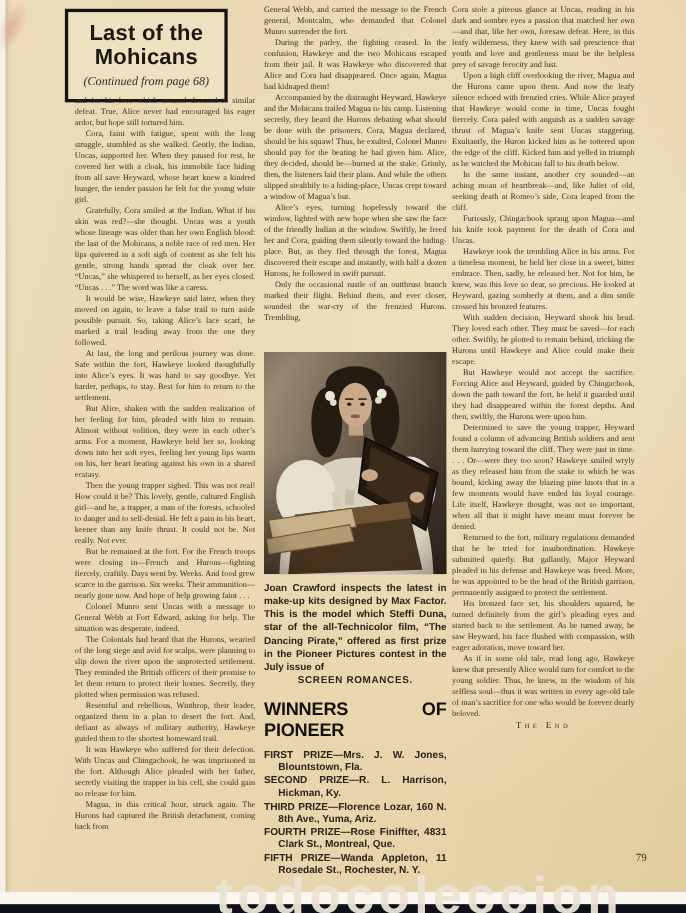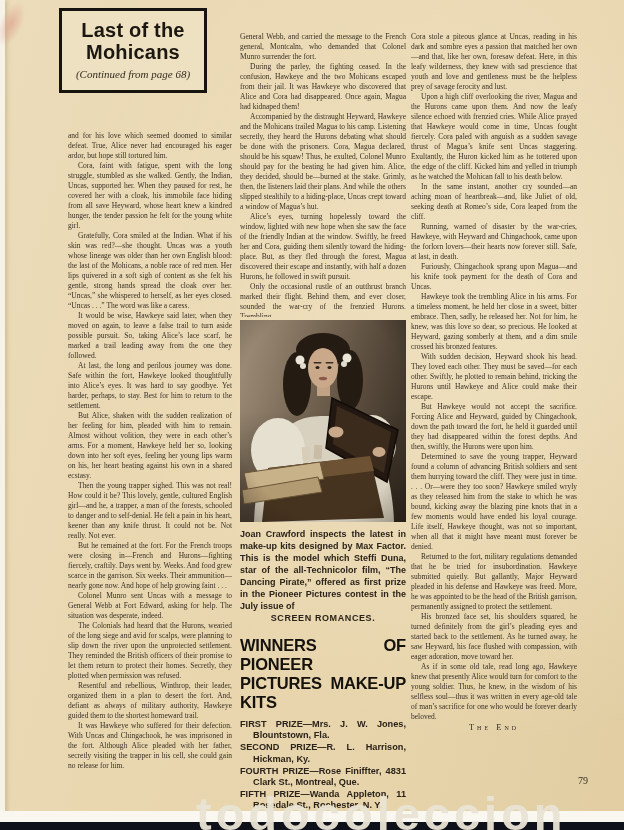--- a/index.html
+++ b/index.html
@@ -20,22 +20,22 @@
   .watermark{position:absolute;left:196px;top:786px;z-index:6;white-space:nowrap;
     font-family:"Liberation Sans",sans-serif;font-weight:bold;font-size:47px;
     letter-spacing:4px;color:#eae4d5;opacity:0.95;}
   .title-box{position:absolute;left:59px;top:8px;width:148px;height:85px;box-sizing:border-box;
     border:3px solid #17130e;background:#eee1c1;text-align:center;}
   .title{font-family:"Liberation Sans",sans-serif;font-weight:bold;font-size:20px;
     line-height:22px;letter-spacing:0.2px;margin:8px 10px 0 10px;color:#1c1711;}
   .continued{font-style:italic;font-size:11px;margin-top:5px;color:#332b20;}
   .col{position:absolute;text-align:justify;font-size:7.5px;line-height:10px;}
   .col p{margin:0;text-indent:10px;}
-  .col p.cont{text-indent:0;margin-top:28px;}
-  #col-left{left:68px;top:103px;width:164px;height:668px;overflow:hidden;}
+  .col p.cont{text-indent:0;}
+  #col-left{left:68px;top:87px;width:164px;height:668px;overflow:hidden;}
   #col-mid{left:240px;top:4px;width:166px;}
   #col-mid .mid-text{height:313px;overflow:hidden;text-align:justify;font-size:7.5px;line-height:10px;}
   .photo{display:block;margin-top:3px;width:166px;height:202px;}
   .caption{margin-top:6px;font-family:"Liberation Sans",sans-serif;font-weight:bold;
     font-size:9px;line-height:12px;text-align:justify;color:#2b231a;}
   .caption-mag{text-align:center;font-family:"Liberation Sans",sans-serif;font-weight:bold;
     font-size:9px;letter-spacing:0.6px;color:#2b231a;margin-top:1px;}
   .winners-heading{margin-top:13px;font-family:"Liberation Sans",sans-serif;font-weight:bold;
     font-size:16.5px;line-height:19px;color:#15110c;letter-spacing:-0.2px;}
   .winners-heading div{text-align:justify;text-align-last:justify;}
@@ -64,20 +64,21 @@
   <p>Gratefully, Cora smiled at the Indian. What if his skin was red?—she thought. Uncas was a youth whose lineage was older than her own English blood: the last of the Mohicans, a noble race of red men. Her lips quivered in a soft sigh of content as she felt his gentle, strong hands spread the cloak over her. “Uncas,” she whispered to herself, as her eyes closed. “Uncas . . .” The word was like a caress.</p>
   <p>It would be wise, Hawkeye said later, when they moved on again, to leave a false trail to turn aside possible pursuit. So, taking Alice’s lace scarf, he marked a trail leading away from the one they followed.</p>
   <p>At last, the long and perilous journey was done. Safe within the fort, Hawkeye looked thoughtfully into Alice’s eyes. It was hard to say goodbye. Yet harder, perhaps, to stay. Best for him to return to the settlement.</p>
   <p>But Alice, shaken with the sudden realization of her feeling for him, pleaded with him to remain. Almost without volition, they were in each other’s arms. For a moment, Hawkeye held her so, looking down into her soft eyes, feeling her young lips warm on his, her heart beating against his own in a shared ecstasy.</p>
   <p>Then the young trapper sighed. This was not real! How could it be? This lovely, gentle, cultured English girl—and he, a trapper, a man of the forests, schooled to danger and to self-denial. He felt a pain in his heart, keener than any knife thrust. It could not be. Not really. Not ever.</p>
   <p>But he remained at the fort. For the French troops were closing in—French and Hurons—fighting fiercely, craftily. Days went by. Weeks. And food grew scarce in the garrison. Six weeks. Their ammunition—nearly gone now. And hope of help growing faint . . .</p>
   <p>Colonel Munro sent Uncas with a message to General Webb at Fort Edward, asking for help. The situation was desperate, indeed.</p>
   <p>The Colonials had heard that the Hurons, wearied of the long siege and avid for scalps, were planning to slip down the river upon the unprotected settlement. They reminded the British officers of their promise to let them return to protect their homes. Secretly, they plotted when permission was refused.</p>
   <p>Resentful and rebellious, Winthrop, their leader, organized them in a plan to desert the fort. And, defiant as always of military authority, Hawkeye guided them to the shortest homeward trail.</p>
   <p>It was Hawkeye who suffered for their defection. With Uncas and Chingachook, he was imprisoned in the fort. Although Alice pleaded with her father, secretly visiting the trapper in his cell, she could gain no release for him.</p>
+  <p>Magua, in this critical hour, struck again. The Hurons had captured the British detachment, coming back from</p>
 </div>
 
 <div class="col" id="col-mid">
   <div class="mid-text">
     <p class="cont">General Webb, and carried the message to the French general, Montcalm, who demanded that Colonel Munro surrender the fort.</p>
     <p>During the parley, the fighting ceased. In the confusion, Hawkeye and the two Mohicans escaped from their jail. It was Hawkeye who discovered that Alice and Cora had disappeared. Once again, Magua had kidnaped them!</p>
     <p>Accompanied by the distraught Heyward, Hawkeye and the Mohicans trailed Magua to his camp. Listening secretly, they heard the Hurons debating what should be done with the prisoners. Cora, Magua declared, should be his squaw! Thus, he exulted, Colonel Munro should pay for the beating he had given him. Alice, they decided, should be—burned at the stake. Grimly, then, the listeners laid their plans. And while the others slipped stealthily to a hiding-place, Uncas crept toward a window of Magua’s hut.</p>
     <p>Alice’s eyes, turning hopelessly toward the window, lighted with new hope when she saw the face of the friendly Indian at the window. Swiftly, he freed her and Cora, guiding them silently toward the hiding-place. But, as they fled through the forest, Magua discovered their escape and instantly, with half a dozen Hurons, he followed in swift pursuit.</p>
     <p>Only the occasional rustle of an outthrust branch marked their flight. Behind them, and ever closer, sounded the war-cry of the frenzied Hurons. Trembling,</p>
   </div>
@@ -136,36 +137,35 @@
     <ellipse cx="96" cy="112" rx="7.5" ry="5.5" fill="#c9a98a"></ellipse>
     <ellipse cx="139" cy="132" rx="6.5" ry="5" fill="#c9a98a"></ellipse>
     <rect x="0" y="0" width="166" height="202" fill="url(#pvig)"></rect>
   </svg>
 
   <div class="caption">Joan Crawford inspects the latest in make-up kits designed by Max Factor. This is the model which Steffi Duna, star of the all-Technicolor film, “The Dancing Pirate,” offered as first prize in the Pioneer Pictures contest in the July issue of</div>
   <div class="caption-mag">SCREEN ROMANCES.</div>
 
   <div class="winners-heading">
     <div>WINNERS OF PIONEER</div>
-    <div>PICTURES MAKE-UP KITS</div>
   </div>
 
   <div class="prizes">
     <div class="prize">FIRST PRIZE—Mrs. J. W. Jones, Blountstown, Fla.</div>
     <div class="prize">SECOND PRIZE—R. L. Harrison, Hickman, Ky.</div>
+    <div class="prize">THIRD PRIZE—Florence Lozar, 160 N. 8th Ave., Yuma, Ariz.</div>
     <div class="prize">FOURTH PRIZE—Rose Finiffter, 4831 Clark St., Montreal, Que.</div>
     <div class="prize">FIFTH PRIZE—Wanda Appleton, 11 Rosedale St., Rochester, N. Y.</div>
   </div>
 </div>
 
 <div class="col" id="col-right">
   <p class="cont">Cora stole a piteous glance at Uncas, reading in his dark and sombre eyes a passion that matched her own—and that, like her own, foresaw defeat. Here, in this leafy wilderness, they knew with sad prescience that youth and love and gentleness must be the helpless prey of savage ferocity and lust.</p>
   <p>Upon a high cliff overlooking the river, Magua and the Hurons came upon them. And now the leafy silence echoed with frenzied cries. While Alice prayed that Hawkeye would come in time, Uncas fought fiercely. Cora paled with anguish as a sudden savage thrust of Magua’s knife sent Uncas staggering. Exultantly, the Huron kicked him as he tottered upon the edge of the cliff. Kicked him and yelled in triumph as he watched the Mohican fall to his death below.</p>
   <p>In the same instant, another cry sounded—an aching moan of heartbreak—and, like Juliet of old, seeking death at Romeo’s side, Cora leaped from the cliff.</p>
-  <p>Running, warned of disaster by the war-cries, Hawkeye, with Heyward and Chingachook, came upon the forlorn lovers—their hearts now forever still. Safe, at last, in death.</p>
   <p>Furiously, Chingachook sprang upon Magua—and his knife took payment for the death of Cora and Uncas.</p>
   <p>Hawkeye took the trembling Alice in his arms. For a timeless moment, he held her close in a sweet, bitter embrace. Then, sadly, he released her. Not for him, he knew, was this love so dear, so precious. He looked at Heyward, gazing somberly at them, and a dim smile crossed his bronzed features.</p>
   <p>With sudden decision, Heyward shook his head. They loved each other. They must be saved—for each other. Swiftly, he plotted to remain behind, tricking the Hurons until Hawkeye and Alice could make their escape.</p>
   <p>But Hawkeye would not accept the sacrifice. Forcing Alice and Heyward, guided by Chingachook, down the path toward the fort, he held it guarded until they had disappeared within the forest depths. And then, swiftly, the Hurons were upon him.</p>
   <p>Determined to save the young trapper, Heyward found a column of advancing British soldiers and sent them hurrying toward the cliff. They were just in time. . . . Or—were they too soon? Hawkeye smiled wryly as they released him from the stake to which he was bound, kicking away the blazing pine knots that in a few moments would have ended his loyal courage. Life itself, Hawkeye thought, was not so important, when all that it might have meant must forever be denied.</p>
   <p>Returned to the fort, military regulations demanded that he be tried for insubordination. Hawkeye submitted quietly. But gallantly, Major Heyward pleaded in his defense and Hawkeye was freed. More, he was appointed to be the head of the British garrison, permanently assigned to protect the settlement.</p>
   <p>His bronzed face set, his shoulders squared, he turned definitely from the girl’s pleading eyes and started back to the settlement. As he turned away, he saw Heyward, his face flushed with compassion, with eager adoration, move toward her.</p>
   <p>As if in some old tale, read long ago, Hawkeye knew that presently Alice would turn for comfort to the young soldier. Thus, he knew, in the wisdom of his selfless soul—thus it was written in every age-old tale of man’s sacrifice for one who would be forever dearly beloved.</p>
   <p class="the-end">The End</p>
 </div>

